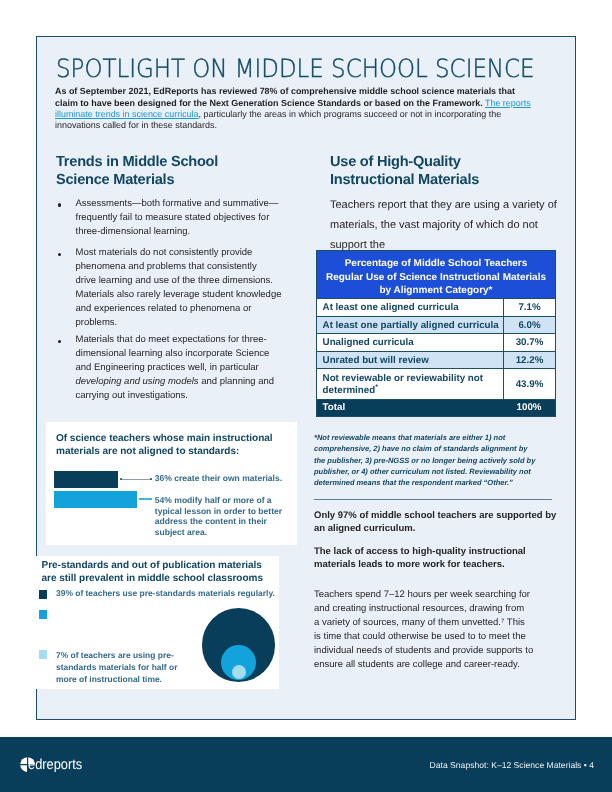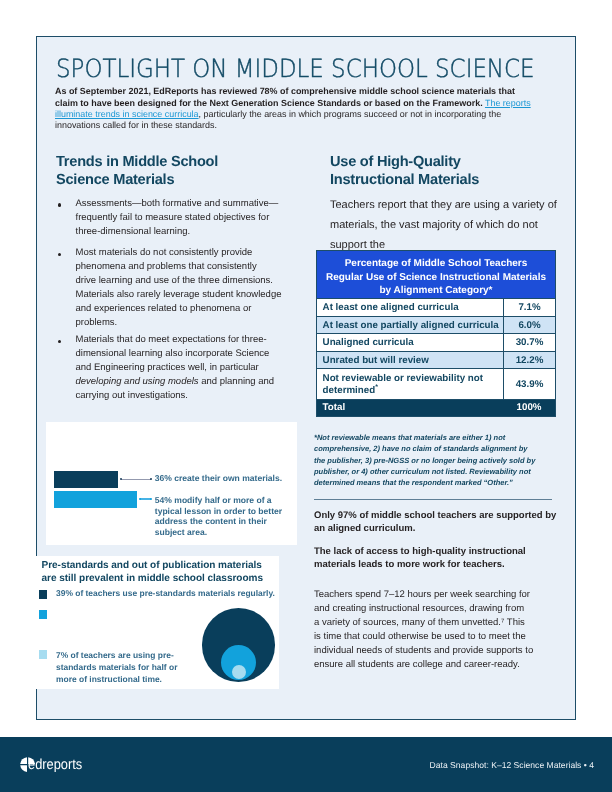--- a/index.html
+++ b/index.html
@@ -159,20 +159,22 @@
   <div class="stat" style="top:544.5px">The lack of access to high-quality instructional
 materials leads to more work for teachers.</div>
   <div class="rbody" style="top:587.5px">Teachers spend 7–12 hours per week searching for
 and creating instructional resources, drawing from
 a variety of sources, many of them unvetted.⁷ This
 is time that could otherwise be used to to meet the
 individual needs of students and provide supports to
 ensure all students are college and career-ready.</div>
 
   <div class="card card1">
+    <div class="cardhead" style="position:absolute;left:10px;top:10px;width:248px">Of science teachers whose main instructional
+materials are not aligned to standards:</div>
     <div class="bar" style="left:8.4px;top:48.8px;width:63.7px;height:16.9px;background:#093e5b"></div>
     <div class="bar" style="left:8.4px;top:69.2px;width:82.6px;height:16.9px;background:#12a2dc"></div>
     <div class="conn" style="left:75.2px;top:56.8px;width:30.2px;height:1.3px;background:#9399ae"></div>
     <div class="dot" style="left:74.2px;top:56.3px;background:#1d3f5c"></div>
     <div class="dot" style="left:104.2px;top:56.3px;background:#1d3f5c"></div>
     <div class="barlab" style="left:108.8px;top:51.2px;width:180px">36% create their own materials.</div>
     <div class="conn" style="left:93.7px;top:76.4px;width:11.7px;height:1.3px;background:#47b3e6"></div>
     <div class="dot" style="left:92.8px;top:75.9px;background:#12a2dc"></div>
     <div class="dot" style="left:104.2px;top:75.9px;background:#12a2dc"></div>
     <div class="barlab" style="left:108.8px;top:73.2px;width:150px">54% modify half or more of a

